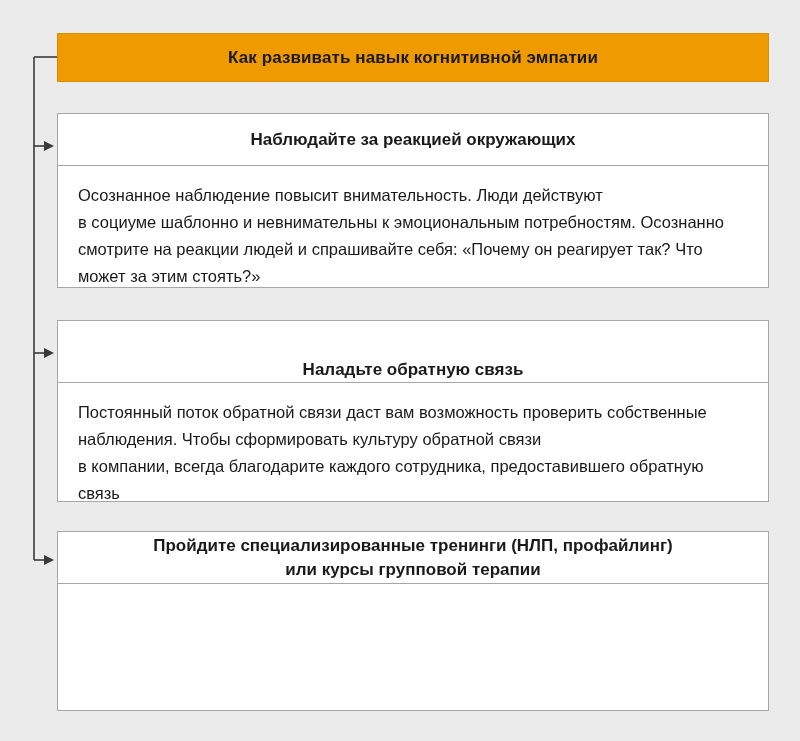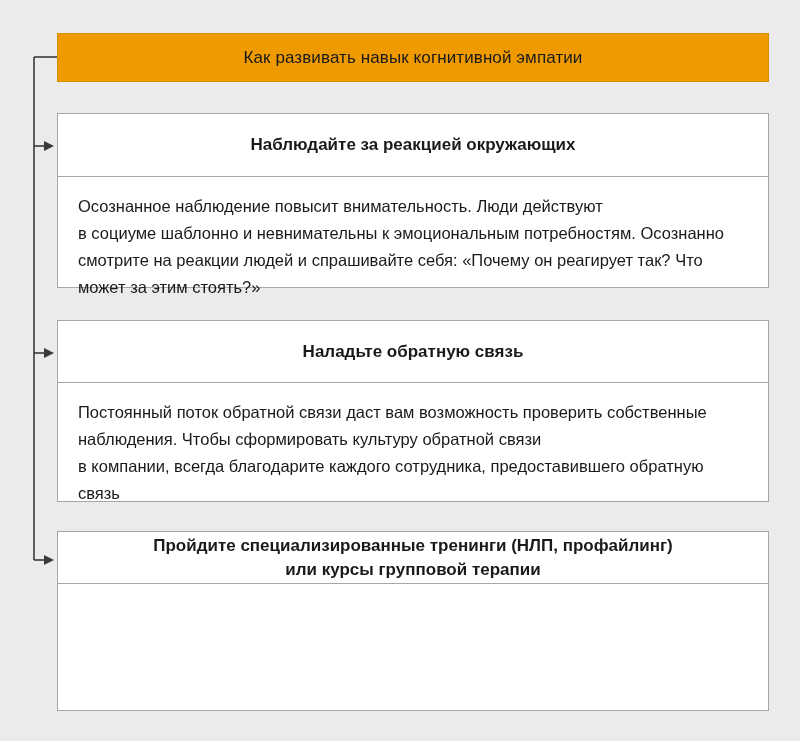--- a/index.html
+++ b/index.html
@@ -42,21 +42,21 @@
     height: 49px;
     background: #ef9b00;
     border: 1px solid #d98e00;
     box-sizing: border-box;
     display: flex;
     align-items: center;
     justify-content: center;
   }
   .title-box .title-text {
     font-size: 17px;
-    font-weight: normal;
+    font-weight: bold;
     color: #1a1a1a;
     text-align: center;
     letter-spacing: 0.1px;
   }
 
   .card {
     position: absolute;
     left: 57px;
     width: 712px;
     background: #ffffff;
@@ -86,24 +86,24 @@
   }
   .card-body .body-text {
     font-size: 16.5px;
     line-height: 27px;
     color: #1a1a1a;
     white-space: pre-line;
   }
 
   
   #card-1 { top: 113px; height: 175px; }
-  #card-1 .card-head { height: 63px; }
+  #card-1 .card-head { height: 52px; }
 
   #card-2 { top: 320px; height: 182px; }
-  #card-2 .card-head { height: 62px; }
+  #card-2 .card-head { height: 62px; align-items: flex-end; }
 
   #card-3 { top: 531px; height: 180px; }
   #card-3 .card-head { height: 52px; }
 </style>
 </head>
 <body>
 
 <div class="canvas">
 
   <svg class="connectors" viewBox="0 0 800 741" xmlns="http://www.w3.org/2000/svg">

